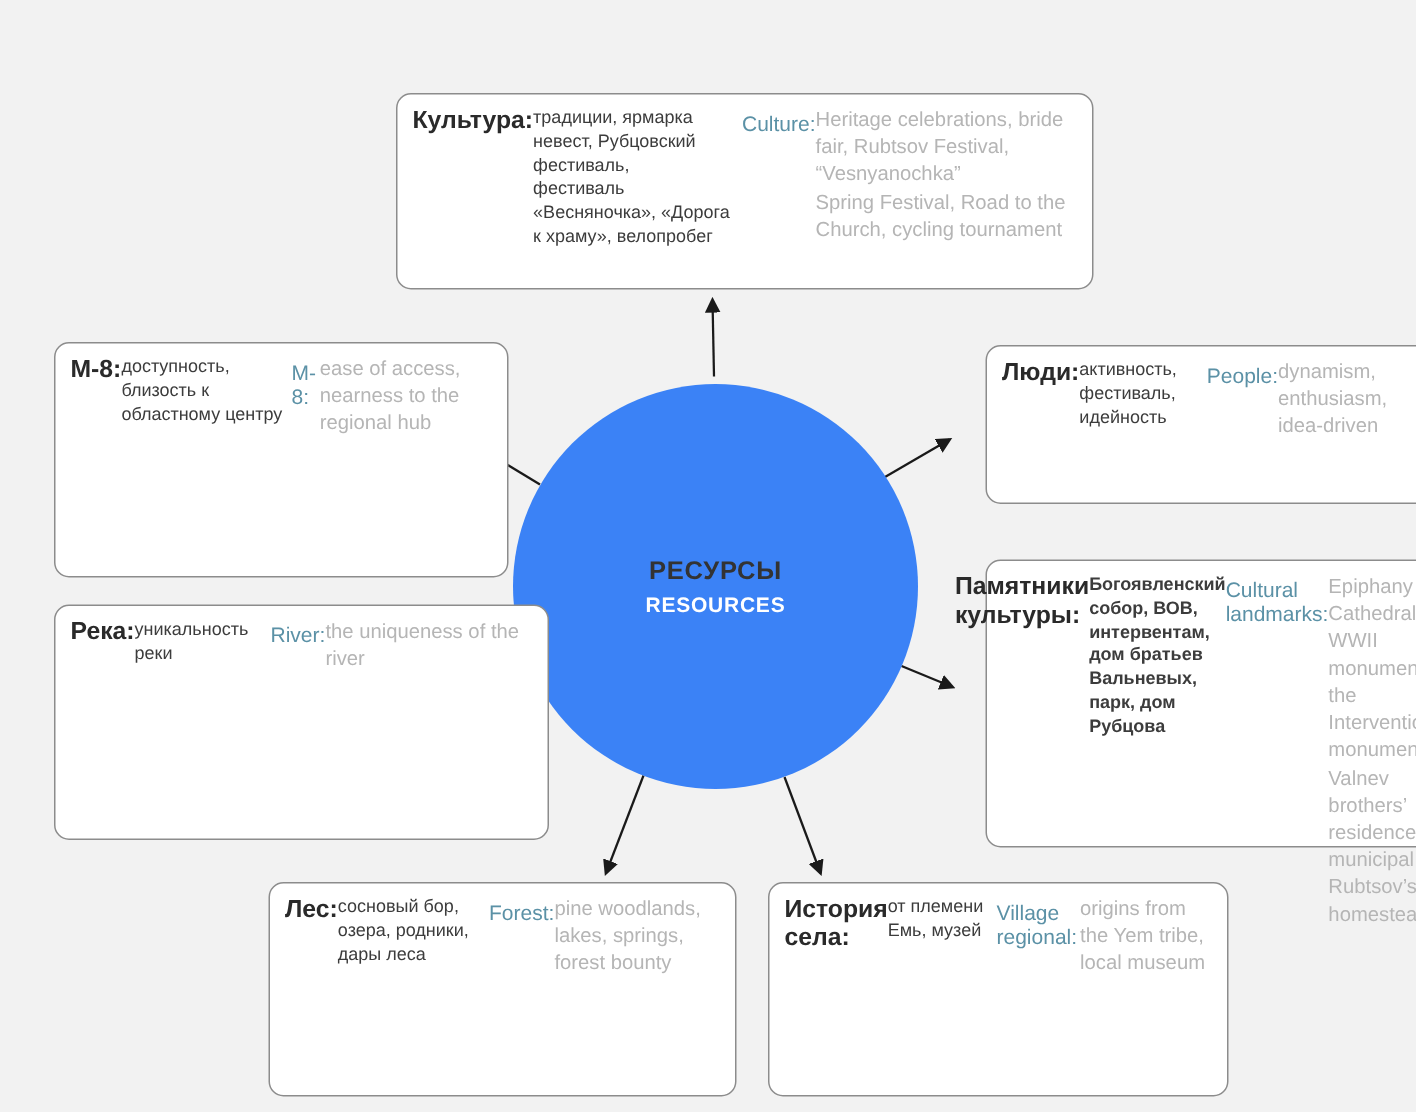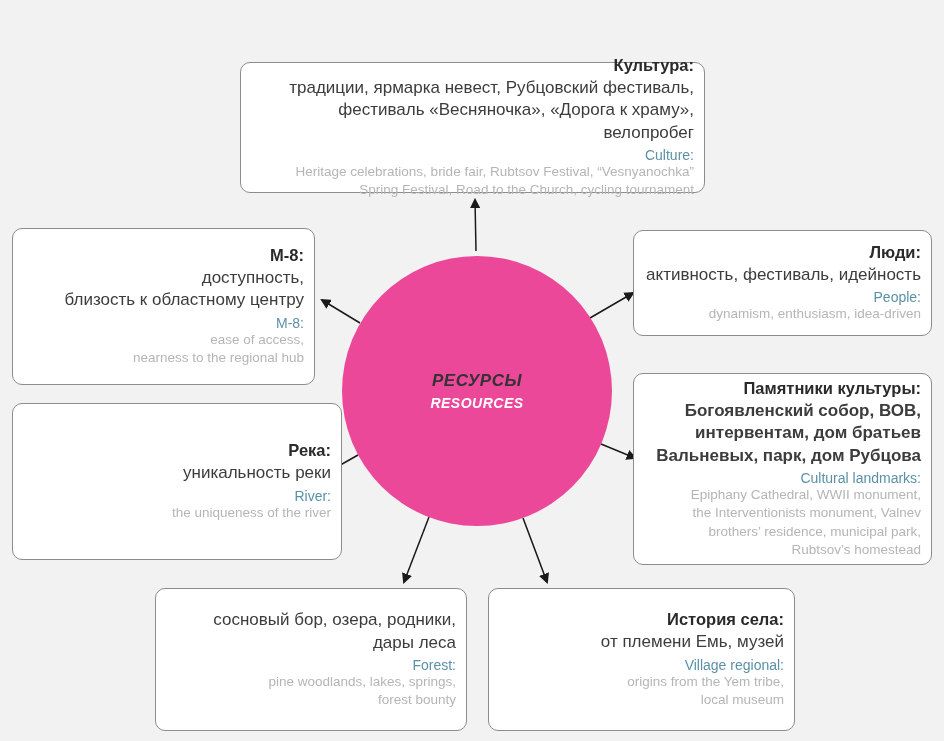--- a/index.html
+++ b/index.html
@@ -23,43 +23,43 @@
 
   
   .arrows { position: absolute; left: 0; top: 0; pointer-events: none; }
 
   
   .center-circle {
     position: absolute;
     left: 342px; top: 256px;
     width: 270px; height: 270px;
     border-radius: 50%;
-    background: #ec4899;
+    background: #3b82f6;
     display: flex; flex-direction: column;
     align-items: center; justify-content: center;
     text-align: center;
-    font-style: italic;
   }
   .center-ru { font-weight: bold; font-size: 17px; color: #333333; letter-spacing: 0.5px; }
   .center-en { font-weight: bold; font-size: 14px; color: #ffffff; letter-spacing: 0.5px; margin-top: 4px; }
 
   
   .node {
     position: absolute;
     background: #ffffff;
     border: 1px solid #8c8c8c;
     border-radius: 10px;
     box-sizing: border-box;
-    display: flex; flex-direction: column;
+    display: flex; 
     justify-content: center;
-    text-align: right;
+    text-align: left;
     padding: 8px 10px;
+    margin-left: 24px;
   }
   .ru-title { font-weight: bold; font-size: 16.5px; color: #2a2a2a; margin-bottom: 2px; }
-  .ru-body  { font-size: 17px; color: #3c3c3c; line-height: 1.32; white-space: pre-line; }
+  .ru-body  { font-size: 12px; color: #3c3c3c; line-height: 1.32; white-space: pre-line; }
   .en-title { font-size: 14px; color: #5b91a6; margin-top: 3px; }
   .en-body  { font-size: 13.5px; color: #b5b5b5; line-height: 1.35; white-space: pre-line; }
 
   #node-culture   { left: 240px; top: 62px;  width: 465px; height: 131px; }
   #node-m8        { left: 12px;  top: 228px; width: 303px; height: 157px; }
   #node-people    { left: 633px; top: 230px; width: 299px; height: 106px; }
   #node-landmarks { left: 633px; top: 373px; width: 299px; height: 192px; }
   #node-landmarks .ru-body { font-weight: 600; }
   #node-river     { left: 12px;  top: 403px; width: 330px; height: 157px; }
   #node-forest    { left: 155px; top: 588px; width: 312px; height: 143px; }
@@ -131,20 +131,21 @@
   </div>
 
   <div class="node" id="node-river">
     <div class="ru-title">Река:</div>
     <div class="ru-body">уникальность реки</div>
     <div class="en-title">River:</div>
     <div class="en-body">the uniqueness of the river</div>
   </div>
 
   <div class="node" id="node-forest">
+    <div class="ru-title">Лес:</div>
     <div class="ru-body">сосновый бор, озера, родники,
 дары леса</div>
     <div class="en-title">Forest:</div>
     <div class="en-body">pine woodlands, lakes, springs,
 forest bounty</div>
   </div>
 
   <div class="node" id="node-history">
     <div class="ru-title">История села:</div>
     <div class="ru-body">от племени Емь, музей</div>

